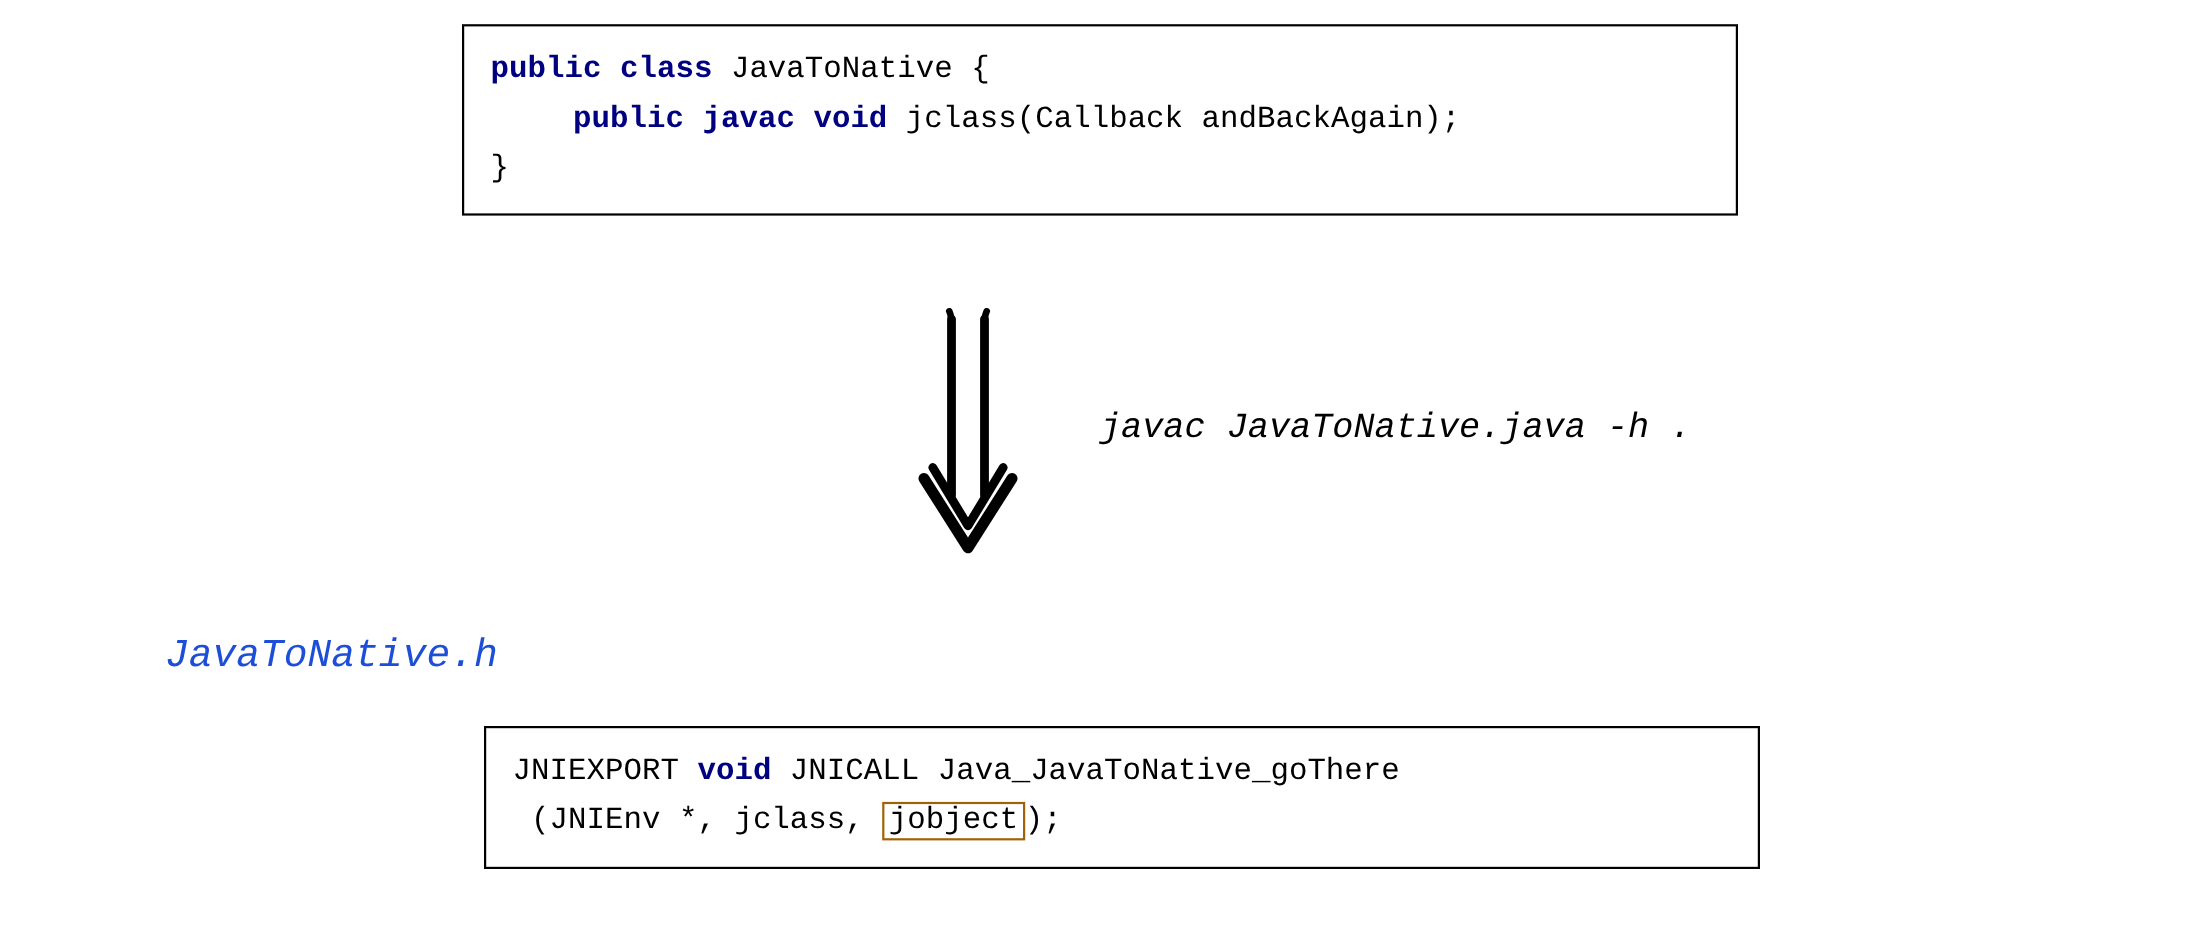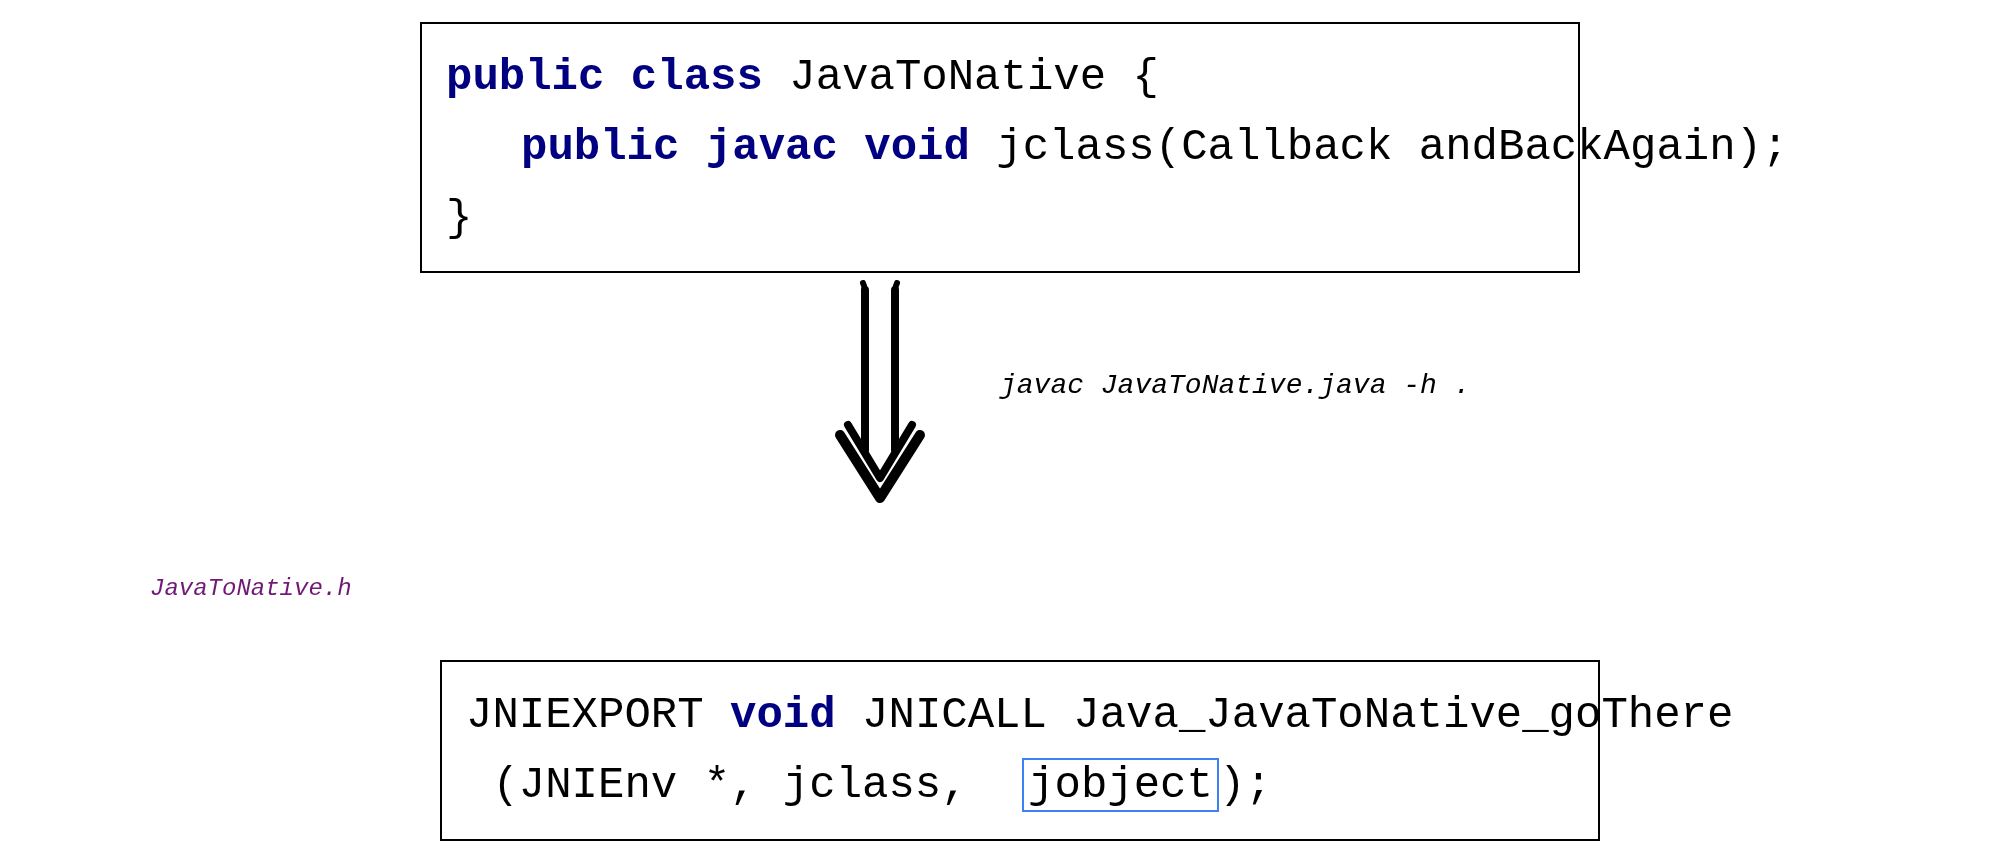--- a/index.html
+++ b/index.html
@@ -12,21 +12,21 @@
       font-family: 'Consolas', 'Monaco', 'Courier New', monospace;
       width: 1994px;
       height: 848px;
       position: relative;
     }
     .code-box {
       position: absolute;
       border: 2px solid #000;
       background: #fff;
       padding: 18px 24px;
-      font-size: 44px;
+      font-size: 28px;
       line-height: 1.6;
     }
     .code-box-top {
       left: 420px;
       top: 22px;
       width: 1160px;
     }
     .code-box-bottom {
       left: 440px;
       top: 660px;
@@ -48,36 +48,35 @@
       left: 820px;
       top: 280px;
       width: 120px;
       height: 230px;
     }
     .cmd-label {
       position: absolute;
       left: 1000px;
       top: 370px;
       font-style: italic;
-      font-size: 28px;
+      font-size: 32px;
       color: #000;
     }
     .file-label {
       position: absolute;
       left: 150px;
       top: 575px;
       font-style: italic;
-      font-size: 24px;
-      color: #701a75;
+      font-size: 36px;
+      color: #1d4ed8;
     }
     .highlight-box {
-      border: 2px solid #3b82f6;
+      border: 2px solid #a16207;
       padding: 0 4px;
       display: inline;
-      margin-left: 28px;
     }
     .code-line {
       white-space: pre;
     }
   </style>
 </head>
 <body>
 
 <div class="code-box code-box-top">
   <div class="code-line"><span class="keyword">public</span> <span class="keyword">class</span><span class="normal"> JavaToNative {</span></div>

